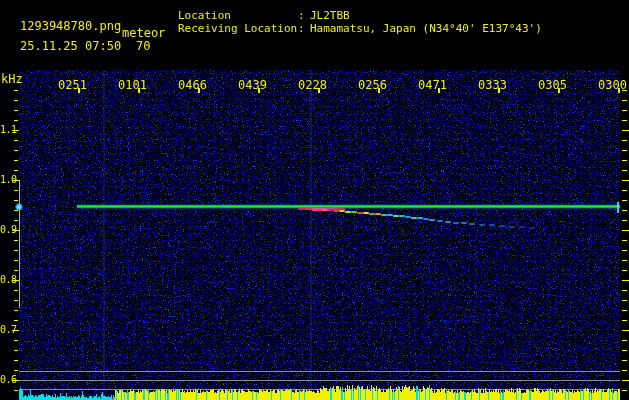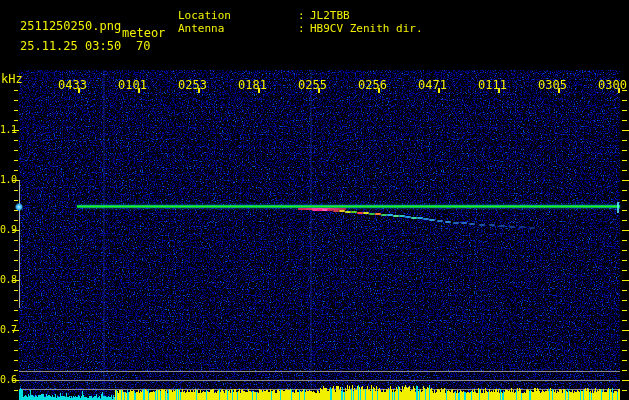--- a/index.html
+++ b/index.html
@@ -45,54 +45,54 @@
 <div id="screen">
 
   <svg class="abs noise-svg" width="601" height="330">
     <filter id="nz" x="0" y="0" width="100%" height="100%">
       <feTurbulence type="fractalNoise" baseFrequency="0.85" numOctaves="2" seed="7" stitchTiles="stitch"></feTurbulence>
       <feColorMatrix type="matrix" values="0 0 0 0 0   0 0 0 0.9 -0.62   0 0 0 2.6 -1.35   0 0 0 0 1"></feColorMatrix>
     </filter>
     <rect width="601" height="330" filter="url(#nz)"></rect>
   </svg>
 
-  <div class="abs ytext" id="file-name">2511250250.png</div>
+  <div class="abs ytext" id="file-name">1293948780.png</div>
   <div class="abs ytext" id="mode-label">meteor</div>
-  <div class="abs ytext" id="datetime-label">25.11.25 03:50</div>
+  <div class="abs ytext" id="datetime-label">25.11.25 07:50</div>
   <div class="abs ytext" id="count-value">70</div>
 
   <div class="abs ytext" id="station">
       <div class="station-row"><span class="st-label">Location</span><span class="st-sep">:</span><span class="st-value">JL2TBB</span></div>
-      <div class="station-row"><span class="st-label">Antenna</span><span class="st-sep">:</span><span class="st-value">HB9CV Zenith dir.</span></div>
+      <div class="station-row"><span class="st-label">Receiving Location</span><span class="st-sep">:</span><span class="st-value">Hamamatsu, Japan (N34°40' E137°43')</span></div>
     </div>
 
   <div class="abs ytext" id="khz-label">kHz</div>
 
   <div class="abs" id="marker-line"></div>
   <div class="abs" id="marker-blob"></div>
   <div class="abs" id="carrier-line"></div>
   <div class="abs" id="carrier-end-smear"></div>
   <div class="abs" id="carrier-offset-streak"></div>
 
   <div class="abs" id="gen" style="left:0;top:0;width:629px;height:400px;">
-      <div class="abs ytext time-label" style="left: 50.5px; top: 78px;">0433</div>
+      <div class="abs ytext time-label" style="left: 50.5px; top: 78px;">0251</div>
       <div class="abs time-tick" style="left: 78px; top: 88px;"></div>
       <div class="abs ytext time-label" style="left: 110.5px; top: 78px;">0101</div>
       <div class="abs time-tick" style="left: 138px; top: 88px;"></div>
-      <div class="abs ytext time-label" style="left: 170.5px; top: 78px;">0253</div>
+      <div class="abs ytext time-label" style="left: 170.5px; top: 78px;">0466</div>
       <div class="abs time-tick" style="left: 198px; top: 88px;"></div>
-      <div class="abs ytext time-label" style="left: 230.5px; top: 78px;">0181</div>
+      <div class="abs ytext time-label" style="left: 230.5px; top: 78px;">0439</div>
       <div class="abs time-tick" style="left: 258px; top: 88px;"></div>
-      <div class="abs ytext time-label" style="left: 290.5px; top: 78px;">0255</div>
+      <div class="abs ytext time-label" style="left: 290.5px; top: 78px;">0228</div>
       <div class="abs time-tick" style="left: 318px; top: 88px;"></div>
       <div class="abs ytext time-label" style="left: 350.5px; top: 78px;">0256</div>
       <div class="abs time-tick" style="left: 378px; top: 88px;"></div>
       <div class="abs ytext time-label" style="left: 410.5px; top: 78px;">0471</div>
       <div class="abs time-tick" style="left: 438px; top: 88px;"></div>
-      <div class="abs ytext time-label" style="left: 470.5px; top: 78px;">0111</div>
+      <div class="abs ytext time-label" style="left: 470.5px; top: 78px;">0333</div>
       <div class="abs time-tick" style="left: 498px; top: 88px;"></div>
       <div class="abs ytext time-label" style="left: 530.5px; top: 78px;">0305</div>
       <div class="abs time-tick" style="left: 558px; top: 88px;"></div>
       <div class="abs ytext time-label" style="left: 590.5px; top: 78px;">0300</div>
       <div class="abs time-tick" style="left: 618px; top: 88px;"></div>
       <div class="abs ytext freq-label" style="left: 0px; top: 124px;">1.1</div>
       <div class="abs tick" style="left: 12px; top: 130px; width: 7px;"></div>
       <div class="abs ytext freq-label" style="left: 0px; top: 174px;">1.0</div>
       <div class="abs tick" style="left: 12px; top: 180px; width: 7px;"></div>
       <div class="abs ytext freq-label" style="left: 0px; top: 224px;">0.9</div>

